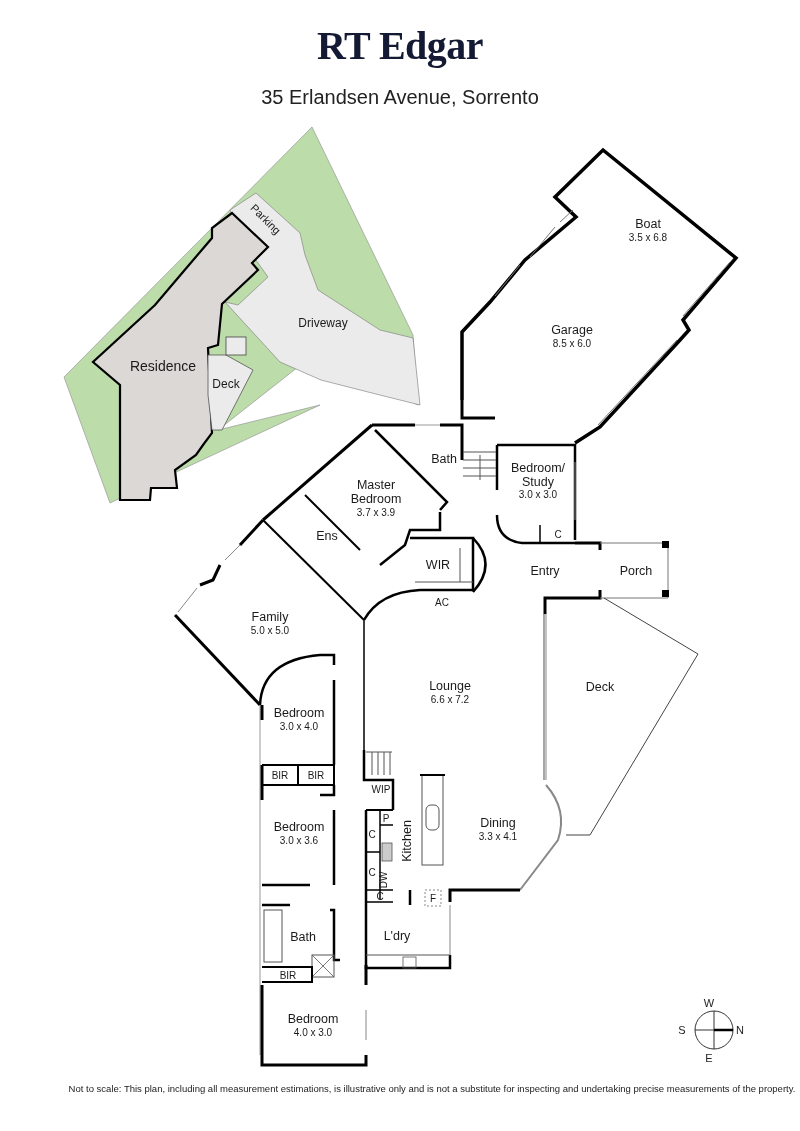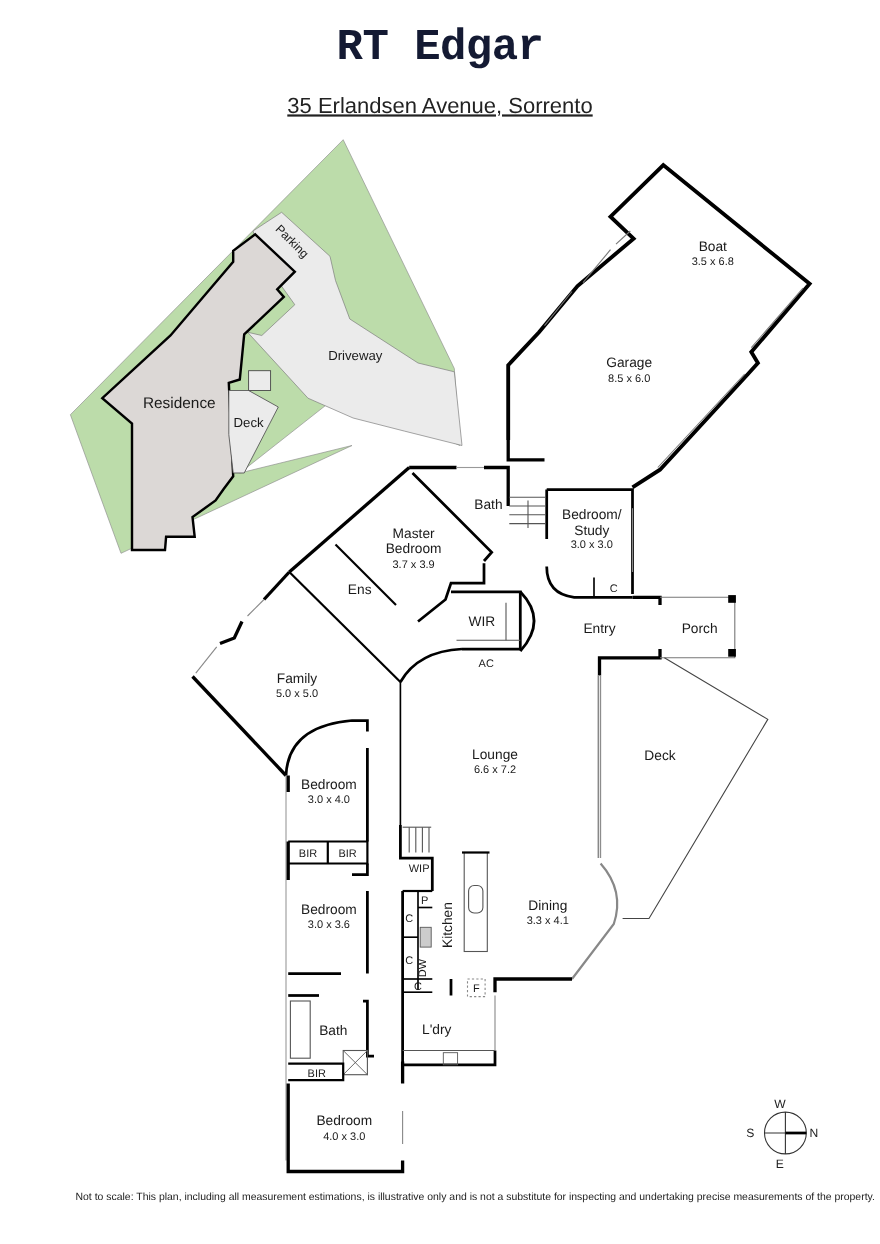--- a/index.html
+++ b/index.html
@@ -1,22 +1,22 @@
 <!DOCTYPE html>
 <html><head>
 <meta charset="utf-8">
 <style>
   html, body { margin:0; padding:0; background:#ffffff; }
   body { width:800px; height:1131px; position:relative; overflow:hidden;
          font-family:"Liberation Sans", "DejaVu Sans", sans-serif; color:#1a1a1a; }
   .brand { position:absolute; left:0; width:800px; top:22px; text-align:center;
-           font-family:Liberation Mono, monospace; font-weight:bold;
+           font-family:Liberation Serif, serif; font-weight:bold;
            font-size:40px; color:#141a33; letter-spacing:-0.5px; }
   .address { position:absolute; left:0; width:800px; top:86px; text-align:center;
-             font-size:20px; color:#222;text-decoration:underline; }
+             font-size:20px; color:#222; }
   svg.plan { position:absolute; left:0; top:0; width:800px; height:1131px; }
   .lbl { font-family:"Liberation Sans", "DejaVu Sans", sans-serif; fill:#1a1a1a; text-anchor:middle; }
   .room { font-size:12.5px; }
   .dim { font-size:10px; }
   .small { font-size:10px; }
   .site { font-size:14px; }
   .disclaimer { position:absolute; left:0; width:800px; top:1083px; text-align:center;
                 font-size:9.5px; color:#222;padding-left:32px; }
   .compass-l { font-size:11px; font-family:"Liberation Sans", sans-serif; fill:#222; text-anchor:middle; }
 </style>

